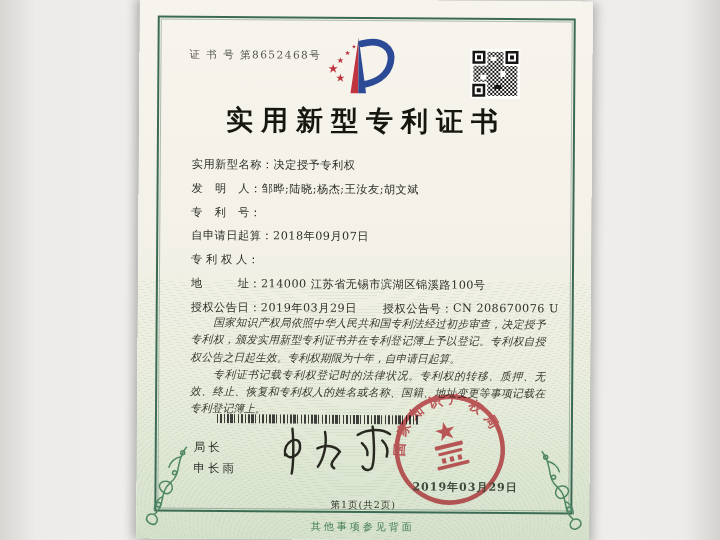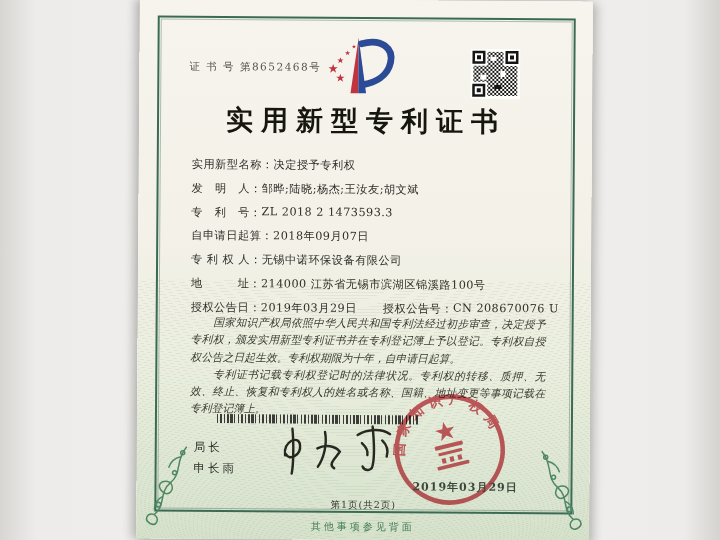--- a/index.html
+++ b/index.html
@@ -13,34 +13,34 @@
     box-shadow:-5px 0 8px rgba(55,55,50,.28), 5px 2px 9px rgba(55,55,50,.25); }
   .paper::after { content:""; position:absolute; left:0; right:0; top:52%; bottom:0;
     background:repeating-radial-gradient(ellipse 130% 70% at 50% 118%,
       rgba(95,145,105,.10) 0 1px, rgba(0,0,0,0) 1px 5px); pointer-events:none; }
 
   .frame { position:absolute; left:18px; top:17px; right:17px; bottom:27px;
     border:2px solid #3a6a54; }
   .frame::before { content:""; position:absolute; inset:1px;
     border:1px solid rgba(58,106,84,.40); pointer-events:none; }
 
-  .cert-no { position:absolute; left:30px; top:42px; font-size:10.5px;
+  .cert-no { position:absolute; left:30px; top:30px; font-size:10.5px;
     color:#55554c; letter-spacing:1.5px; }
 
   .logo { position:absolute; left:156px; top:14px; width:88px; height:72px; }
   .qr { position:absolute; left:311px; top:29px; width:50px; height:50px; }
 
   .title { position:absolute; left:0; right:0; top:84px; text-align:center;
     font-size:27px; font-weight:700; letter-spacing:8px; color:#16160f; }
 
   .fields { position:absolute; left:33px; right:24px; top:139px; font-size:11.2px;
     color:#2e2e27; letter-spacing:.5px; }
   .frow { display:flex; height:23.8px; align-items:flex-start; white-space:pre; }
   .frow .sep2 { margin-left:26px; }
-  .flabel { flex:none; }
+  .flabel { flex:none;font-family:Liberation Serif, serif; }
 
   .paras { position:absolute; left:33px; right:26px; top:296px; font-size:10.8px;
     line-height:1.6; color:#3a3a30; text-align:justify; font-style:italic; }
   .paras p { text-indent:2.1em; }
 
   .barcode { position:absolute; left:60px; top:396px; width:202px; height:9px; opacity:.85;
     background:repeating-linear-gradient(90deg,#1d1d1d 0 1.5px,transparent 1.5px 3px,
       #1d1d1d 3px 5.5px,transparent 5.5px 7px,#1d1d1d 7px 8px,transparent 8px 10.5px); }
 
   .director { position:absolute; left:37px; top:419px; font-size:11.5px; color:#2d2d27;
@@ -120,29 +120,27 @@
       <div class="frow">
         <span class="flabel">实用新型名称：</span>
         <span class="fvalue">决定授予专利权</span>
       </div>
       <div class="frow">
         <span class="flabel">发　明　人：</span>
         <span class="fvalue">邹晔;陆晓;杨杰;王汝友;胡文斌</span>
       </div>
       <div class="frow">
         <span class="flabel">专　利　号：</span>
-        <span class="fvalue">ZL 2018 2 1473593.3</span>
       </div>
       <div class="frow">
         <span class="flabel">自申请日起算：</span>
         <span class="fvalue">2018年09月07日</span>
       </div>
       <div class="frow">
         <span class="flabel">专 利 权 人：</span>
-        <span class="fvalue">无锡中诺环保设备有限公司</span>
       </div>
       <div class="frow">
         <span class="flabel">地　　　址：</span>
         <span class="fvalue">214000 江苏省无锡市滨湖区锦溪路100号</span>
       </div>
       <div class="frow">
         <span class="flabel">授权公告日：</span>
         <span class="fvalue">2019年03月29日</span>
         <span class="flabel sep2">授权公告号：</span>
         <span class="fvalue">CN 208670076 U</span>

